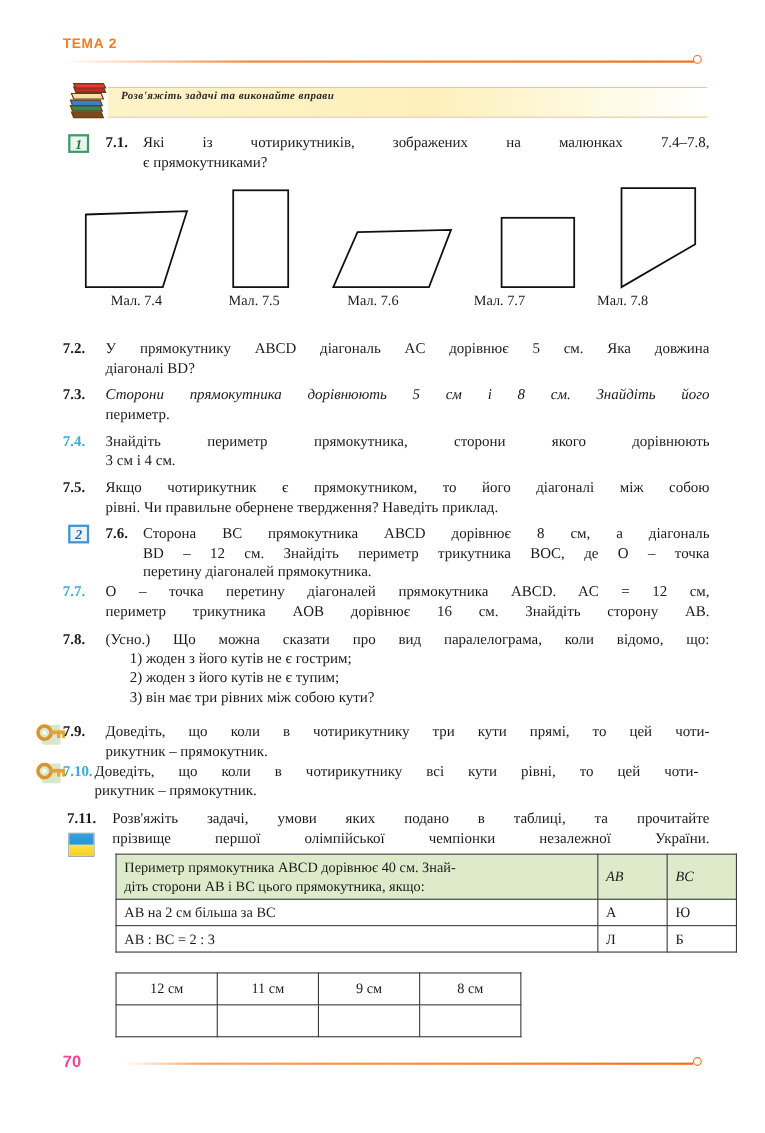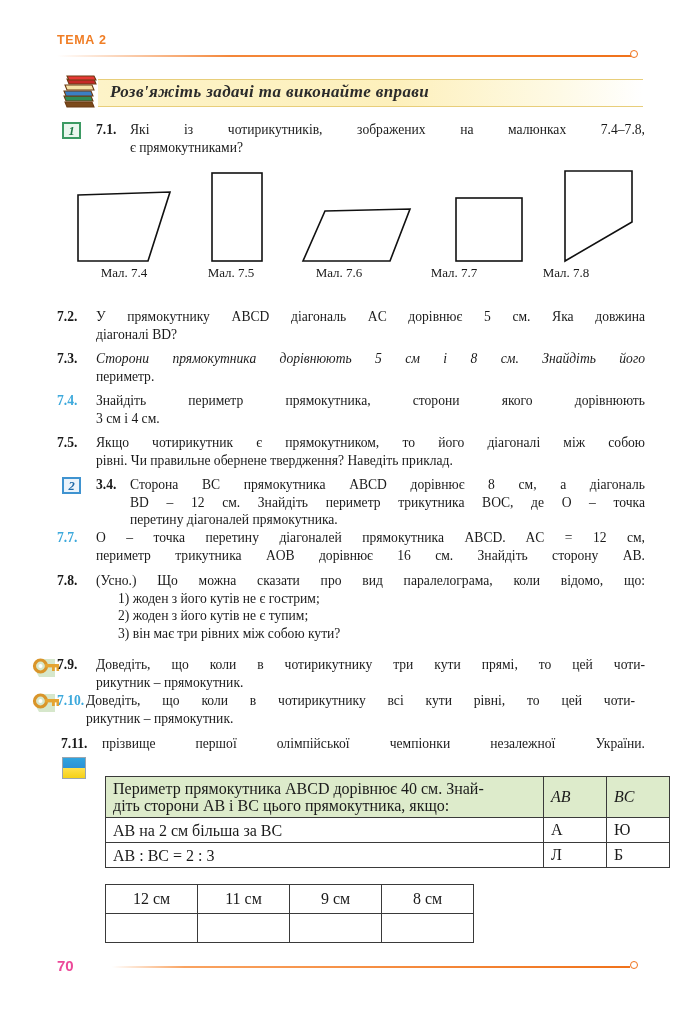--- a/index.html
+++ b/index.html
@@ -66,21 +66,21 @@
     border-bottom: 1px solid #E8CE7A;
     box-sizing: border-box;
   }
   .banner-text {
     position: absolute;
     left: 110px;
     top: 82px;
     font-family: "Liberation Serif", serif;
     font-style: italic;
     font-weight: bold;
-    font-size: 17px;
+    font-size: 10px;
     letter-spacing: 0.4px;
     color: #2b2b2b;
   }
   .books-icon {
     position: absolute;
     left: 58px;
     top: 72px;
     width: 44px;
     height: 40px;
   }
@@ -145,21 +145,21 @@
     position: absolute;
     font-size: 13px;
     text-align: center;
     top: 265px;
   }
 
   
   .tbl {
     position: absolute;
     border-collapse: collapse;
-    font-size: 16px;
+    font-size: 13px;
     font-family: "Liberation Serif", serif;
   }
   .tbl td, .tbl th {
     border: 1.1px solid #3a3a3a;
     padding: 3px 7px;
     vertical-align: middle;
     font-weight: normal;
   }
   .tbl .hdr { background: #DDEBCB; }
   .tbl .ctr { text-align: left; }
@@ -271,21 +271,21 @@
   <div>3 см і 4 см.</div>
 </div>
 
 <div class="num" style="left:57px; top:434px;">7.5.</div>
 <div class="block" style="left:96px; top:434px; width:549px;">
   <div style="text-align-last:justify;">Якщо чотирикутник є прямокутником, то його діагоналі між собою</div>
   <div>рівні. Чи правильне обернене твердження? Наведіть приклад.</div>
 </div>
 
 <div class="badge blue" style="left:62px; top:477px;">2</div>
-<div class="num" style="left:96px; top:476px;">3.4.</div>
+<div class="num" style="left:96px; top:476px;">7.6.</div>
 <div class="block" style="left:130px; top:476px; width:515px;">
   <div style="text-align-last:justify;">Сторона BC прямокутника ABCD дорівнює 8 см, а діагональ</div>
   <div style="text-align-last:justify;">BD – 12 см. Знайдіть периметр трикутника BOC, де O – точка</div>
   <div>перетину діагоналей прямокутника.</div>
 </div>
 
 <div class="num blue" style="left:57px; top:529px;">7.7.</div>
 <div class="block" style="left:96px; top:529px; width:549px;">
   <div style="text-align-last:justify;">O – точка перетину діагоналей прямокутника ABCD. AC = 12 см,</div>
   <div style="text-align-last:justify;">периметр трикутника AOB дорівнює 16 см. Знайдіть сторону AB.</div>
@@ -322,20 +322,21 @@
   <rect x="25.5" y="12" width="2.6" height="4" fill="#E5A431"></rect>
 </svg>
 <div class="num blue" style="left:57px; top:692px;">7.10.</div>
 <div class="block" style="left:86px; top:692px; width:549px;">
   <div style="text-align-last:justify;">Доведіть, що коли в чотирикутнику всі кути рівні, то цей чоти-</div>
   <div>рикутник – прямокутник.</div>
 </div>
 
 <div class="num" style="left:61px; top:735px;">7.11.</div>
 <div class="block" style="left:102px; top:735px; width:543px;">
+  <div style="text-align-last:justify;">Розв'яжіть задачі, умови яких подано в таблиці, та прочитайте</div>
   <div style="text-align-last:justify;">прізвище першої олімпійської чемпіонки незалежної України.</div>
 </div>
 <div class="flag-icon" style="left:62px; top:757px;">
   <div class="f-top"></div>
   <div class="f-bot"></div>
 </div>
 
 <table class="tbl" id="main-table">
   <tbody>
       <tr>

